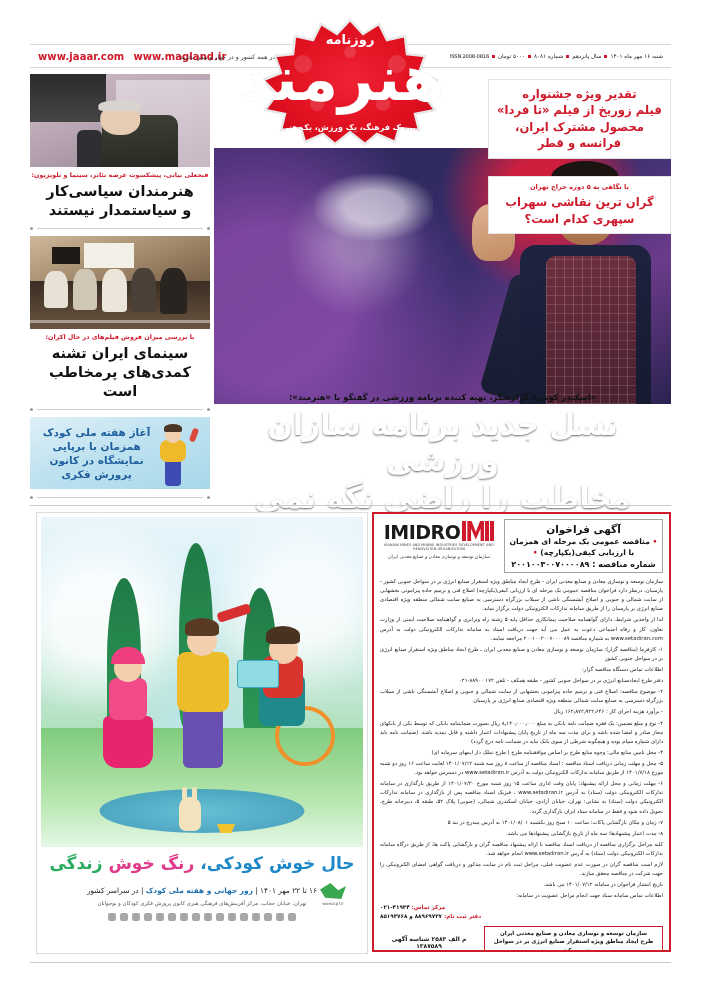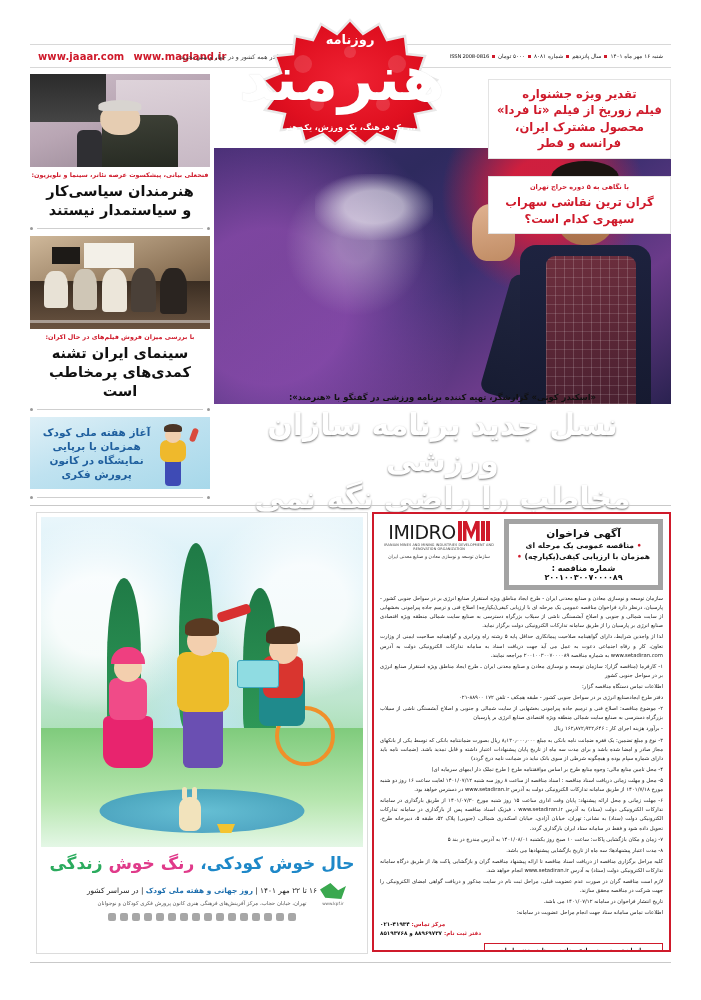--- a/index.html
+++ b/index.html
@@ -186,36 +186,36 @@
     text-align:center;}
   .kanoon-bird{width:26px;height:16px;background:#3aa84f;margin:0 auto;
     clip-path:polygon(0 40%,40% 0,70% 45%,100% 18%,82% 100%,20% 92%);}
   .kanoon-txt{font-size:4.2px;color:#666;margin-top:2px;line-height:1.3;}
 
   
   .tender{position:absolute;left:372px;top:512px;width:299px;height:440px;
     border:2px solid #cf1a2b;background:#fff;box-sizing:border-box;
     padding:5px 6px;overflow:hidden;}
   .tender-top{display:flex;gap:6px;align-items:flex-start;}
-  .t-callbox{flex:1;border:5px solid #a3a3a3;padding:3px 4px;box-sizing:border-box;}
+  .t-callbox{flex:1;border:1px solid #a3a3a3;padding:3px 4px;box-sizing:border-box;}
   .t-call-title{font-size:10.5px;font-weight:bold;color:#111;text-align:center;
     letter-spacing:2px;}
   .t-call-line{font-size:7.6px;font-weight:bold;color:#111;text-align:center;
     line-height:1.45;margin-top:1px;}
   .t-call-line .dot{color:#cf1a2b;}
   .t-call-num{font-size:8px;font-weight:bold;color:#111;text-align:center;
     margin-top:2px;}
   .t-logo{width:118px;text-align:center;}
   .imidro{display:flex;justify-content:center;align-items:flex-end;gap:1px;height:22px;}
   .imidro .bar{width:4px;background:#cf1a2b;}
   .imidro .b1{height:20px;}.imidro .b2{height:20px;}
   .imidro .m{width:17px;height:20px;background:#cf1a2b;
     clip-path:polygon(0 100%,0 0,25% 0,50% 55%,75% 0,100% 0,100% 100%,78% 100%,78% 38%,50% 92%,22% 38%,22% 100%);}
   .imidro .i2{width:4px;height:20px;background:#cf1a2b;}
-  .imidro .dro{font-size:19px;font-weight:normal;color:#1a1a1a;line-height:.95;
+  .imidro .dro{font-size:19px;font-weight:bold;color:#1a1a1a;line-height:.95;
     letter-spacing:-.5px;direction:ltr;margin-right:1px;}
   .imidro-en{font-size:3.4px;color:#444;line-height:1.25;margin-top:2px;
     direction:ltr;letter-spacing:.1px;}
   .imidro-fa{font-size:4.6px;color:#333;margin-top:2px;}
   .t-body{margin-top:4px;font-size:5.3px;line-height:1.72;color:#1a1a1a;
     text-align:justify;}
   .t-body p{margin:0 0 2px;}
   .t-contact{font-size:5.6px;font-weight:bold;color:#cf1a2b;text-align:left;
     margin-top:2px;line-height:1.7;}
   .t-contact .v{color:#111;}

